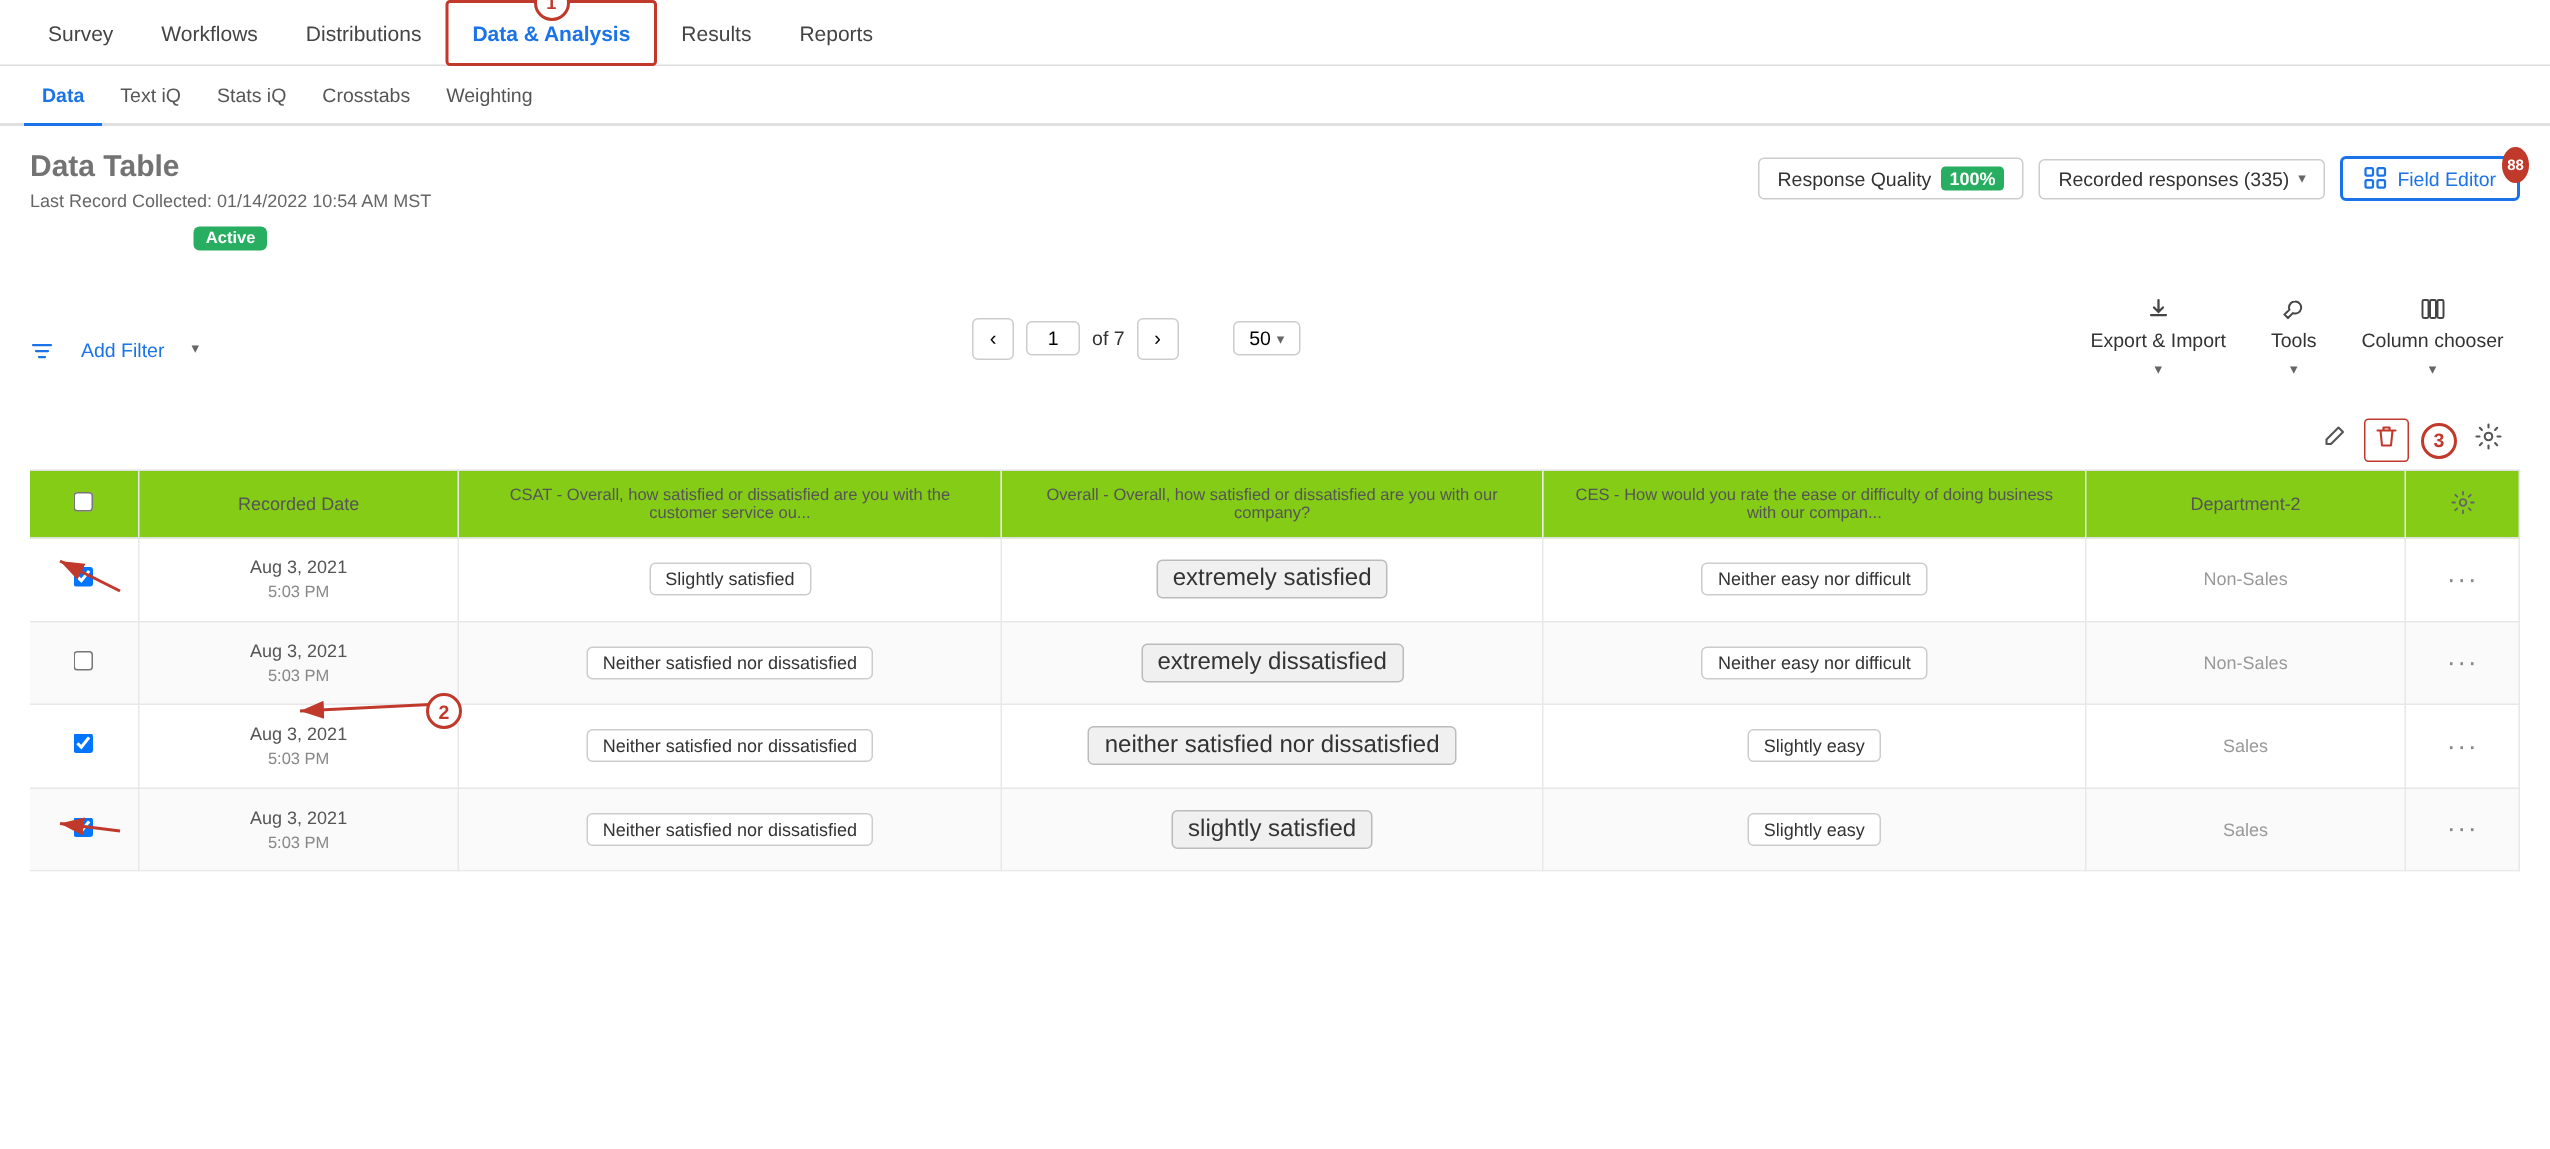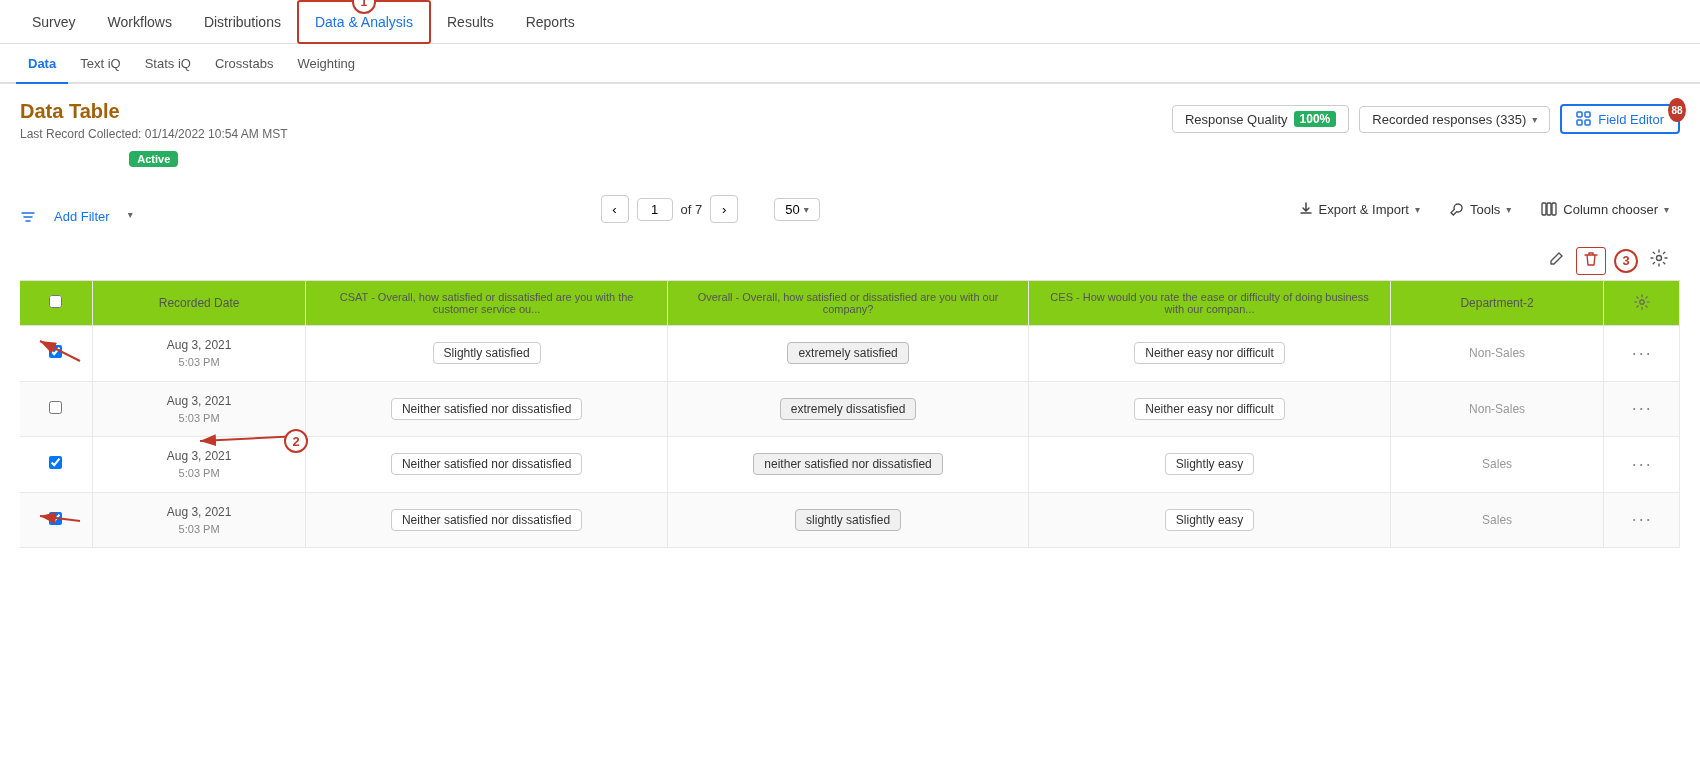--- a/index.html
+++ b/index.html
@@ -7,21 +7,21 @@
     .top-nav-item { padding: 0 16px; height: 44px; display: flex; align-items: center; cursor: pointer; font-size: 14px; color: #444; position: relative; }
     .top-nav-item.active { color: #1a73e8; }
 
     
     .sub-nav { display: flex; align-items: center; padding: 0 16px; border-bottom: 2px solid #e0e0e0; height: 40px; }
     .sub-nav-item { padding: 0 12px; height: 40px; display: flex; align-items: center; cursor: pointer; font-size: 13px; color: #555; position: relative; }
     .sub-nav-item.active { color: #1a73e8; border-bottom: 2px solid #1a73e8; margin-bottom: -2px; font-weight: 600; }
 
     
     .main { padding: 16px 20px; }
-    .data-table-title { font-size: 20px; font-weight: 600; color: #a16207; }
+    .data-table-title { font-size: 20px; font-weight: 600; color: #737373; }
 
     .record-info { font-size: 12px; color: #666; margin-bottom: 12px; display: flex; align-items: center; gap: 10px; flex-direction: column; }
     .active-badge { background: #27ae60; color: #fff; border-radius: 4px; padding: 2px 8px; font-size: 11px; font-weight: 600; }
 
     .response-quality-btn { border: 1px solid #ccc; border-radius: 4px; padding: 5px 12px; background: #fff; cursor: pointer; display: flex; align-items: center; gap: 6px; font-size: 13px; color: #333; }
     .quality-badge { background: #27ae60; color: #fff; border-radius: 3px; padding: 1px 6px; font-size: 12px; font-weight: 600; }
 
     .recorded-responses-btn { border: 1px solid #ccc; border-radius: 4px; padding: 5px 12px; background: #fff; cursor: pointer; display: flex; align-items: center; gap: 6px; font-size: 13px; color: #333; }
 
     .field-editor-btn { border: 2px solid #1a73e8; border-radius: 4px; padding: 5px 14px; background: #fff; cursor: pointer; display: flex; align-items: center; gap: 6px; font-size: 13px; color: #1a73e8; font-weight: 500; position: relative; }
@@ -30,21 +30,21 @@
     
     .toolbar { display: flex; align-items: center; justify-content: space-between; margin-bottom: 8px; padding: 8px 0; }
     .toolbar-left { display: flex; align-items: center; gap: 8px; }
 
     .add-filter-btn { display: flex; align-items: flex-start; gap: 18px; color: #1a73e8; cursor: pointer; font-size: 13px; border: none; background: none; margin-top: 16px; }
     .pagination { display: flex; align-items: center; gap: 8px; font-size: 13px; }
     .page-btn { border: 1px solid #ccc; border-radius: 4px; width: 28px; height: 28px; background: #fff; cursor: pointer; display: flex; align-items: center; justify-content: center; }
     .page-input { border: 1px solid #ccc; border-radius: 4px; padding: 3px 8px; width: 36px; text-align: center; font-size: 13px; }
     .per-page-btn { border: 1px solid #ccc; border-radius: 4px; padding: 3px 10px; background: #fff; cursor: pointer; font-size: 13px; display: flex; align-items: center; gap: 4px; margin-left: 28px; }
 
-    .export-btn, .tools-btn, .col-chooser-btn { border: 1px solid transparent; border-radius: 4px; padding: 5px 10px; background: #fff; cursor: pointer; display: flex; align-items: center; gap: 6px; font-size: 13px; color: #333; }
+    .export-btn, .tools-btn, .col-chooser-btn { border: 1px solid transparent; border-radius: 4px; padding: 5px 10px; background: #fff; cursor: pointer; display: flex; align-items: center; gap: 6px; font-size: 13px; color: #333; flex-direction: column; }
 
     
     .action-row { display: flex; justify-content: flex-end; align-items: center; gap: 8px; padding: 4px 8px; border-bottom: 1px solid #e0e0e0; min-height: 36px; }
     .action-icon-btn { border: none; background: none; cursor: pointer; color: #555; font-size: 16px; padding: 4px; border-radius: 3px; }
     .action-icon-btn.delete { color: #c0392b; border: 1px solid #c0392b; padding: 3px 7px; border-radius: 3px; }
 
     
     .data-table { width: 100%; border-collapse: collapse; }
     .data-table th { padding: 10px 12px; text-align: center; font-weight: 500; font-size: 12px; color: #555; border-bottom: 1px solid #e0e0e0; border-right: 1px solid #e8e8e8; background: #84cc16; vertical-align: middle; }
     .data-table td { padding: 10px 12px; border-bottom: 1px solid #e8e8e8; border-right: 1px solid #e8e8e8; text-align: center; vertical-align: middle; font-size: 12px; color: #444; }
@@ -52,21 +52,21 @@
     .data-table tr:nth-child(even) { background: #fafafa; }
 
     .th-check { width: 40px; }
     .th-date { width: 130px; }
     .th-csat { width: 220px; }
     .th-overall { width: 220px; }
     .th-ces { width: 220px; }
     .th-dept { width: 130px; }
 
     .tag-pill { display: inline-block; border: 1px solid #ccc; border-radius: 4px; padding: 3px 10px; background: #fff; font-size: 12px; color: #333; }
-    .tag-pill-dark { display: inline-block; border: 1px solid #bbb; border-radius: 4px; padding: 3px 10px; background: #f0f0f0; font-size: 12px; color: #333; }
+    .tag-pill-dark { display: inline-block; border: 1px solid #bbb; border-radius: 4px; padding: 3px 10px; background: #f0f0f0; font-size: 16px; color: #333; }
 
     .date-cell { font-size: 12px; color: #555; line-height: 1.5; }
     .date-cell .time { color: #888; font-size: 11px; }
 
     .dept-text { color: #999; font-size: 12px; }
 
     .more-btn { border: none; background: none; cursor: pointer; color: #888; font-size: 18px; letter-spacing: 1px; }
 
     
     .circle-annotation { display: inline-flex; align-items: center; justify-content: center; width: 24px; height: 24px; border-radius: 50%; border: 2px solid #c0392b; color: #c0392b; font-size: 13px; font-weight: 700; background: #fff; }
@@ -87,21 +87,21 @@
   <div class="top-nav-item">
     <span>Survey</span>
   </div>
   <div class="top-nav-item">
     <span>Workflows</span>
   </div>
   <div class="top-nav-item">
     <span>Distributions</span>
   </div>
   <div class="top-nav-item active nav-highlight-box" style="position:relative;">
-    <span style="color:#1a73e8; font-weight:400;">Data &amp; Analysis</span>
+    <span style="color:#1a73e8; font-weight:700;">Data &amp; Analysis</span>
 
     <span class="circle-annotation" style="position:absolute; top:-12px; left:50%; transform:translateX(-50%); font-size:12px;">1</span>
   </div>
   <div class="top-nav-item">
     <span>Results</span>
   </div>
   <div class="top-nav-item">
     <span>Reports</span>
   </div>
 </nav>

